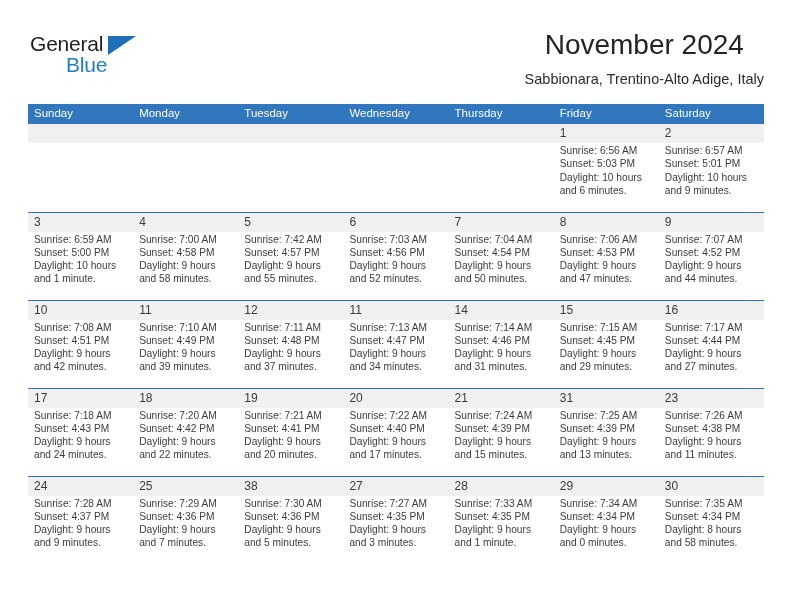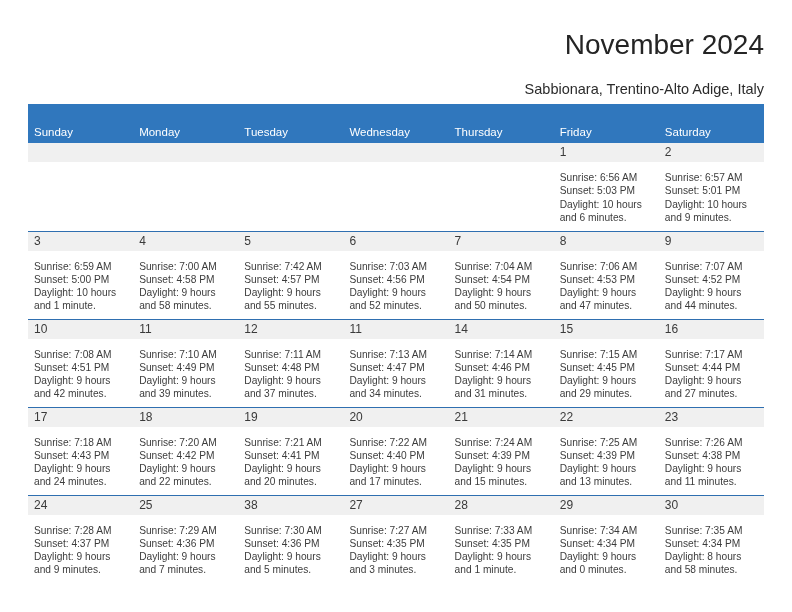--- a/index.html
+++ b/index.html
@@ -68,45 +68,46 @@
     position: absolute;
     right: 0;
     top: 0;
     text-align: right;
   }
   .cal-title {
     font-size: 28px;
     color: #242424;
     line-height: 34px;
     white-space: nowrap;
+    text-align: center;
   }
   .cal-subtitle {
     font-size: 14.5px;
     color: #2b2b2b;
     line-height: 20px;
-    margin-top: 17px;
+    margin-top: 7px;
     white-space: nowrap;
   }
 
   
   .calendar {
     position: absolute;
     left: 28px;
     top: 104px;
     width: 736px;
     border-collapse: collapse;
     table-layout: fixed;
   }
   .calendar th {
     background: #3077bd;
     color: #ffffff;
     font-size: 11.5px;
     font-weight: normal;
     text-align: left;
-    padding: 22px 0 5px 6px;
+    padding: 2px 0 5px 6px;
     height: 20px;
     box-sizing: border-box;
   }
   .week-row td {
     vertical-align: top;
     padding: 0;
     border-top: 1px solid #2f6fb0;
     height: 88px;
     box-sizing: border-box;
   }
@@ -123,35 +124,40 @@
     color: #3a3a3a;
     padding: 3px 0 3px 6px;
     height: 19px;
     box-sizing: border-box;
     line-height: 13px;
   }
   .daynum.empty {
     color: transparent;
   }
   .info {
-    padding: 9px 6px 0 6px;
+    padding: 1px 6px 0 6px;
     font-size: 10.2px;
     line-height: 13.3px;
     color: #3c3c3c;
   }
   .info div {
     white-space: nowrap;
   }
 </style>
 </head>
 <body>
 
 <div class="page">
 
   <div class="header">
+    <div class="logo">
+      <span class="logo-general">General</span>
+      <span class="logo-tri"></span>
+      <span class="logo-blue">Blue</span>
+    </div>
     <div class="title-block">
       <div class="cal-title">November 2024</div>
       <div class="cal-subtitle">Sabbionara, Trentino-Alto Adige, Italy</div>
     </div>
   </div>
 
   <table class="calendar">
     <thead>
       <tr id="weekday-row">
           <th>Sunday</th>
@@ -427,21 +433,21 @@
               <div class="info">
                 <div>Sunrise: 7:24 AM</div>
                 <div>Sunset: 4:39 PM</div>
                 <div>Daylight: 9 hours</div>
                 <div>and 15 minutes.</div>
               </div>
             </div>
           </td>
           <td>
             <div class="cell-inner">
-              <div class="daynum">22</div>
+              <div class="daynum">31</div>
               <div class="info">
                 <div>Sunrise: 7:25 AM</div>
                 <div>Sunset: 4:39 PM</div>
                 <div>Daylight: 9 hours</div>
                 <div>and 13 minutes.</div>
               </div>
             </div>
           </td>
           <td>
             <div class="cell-inner">

